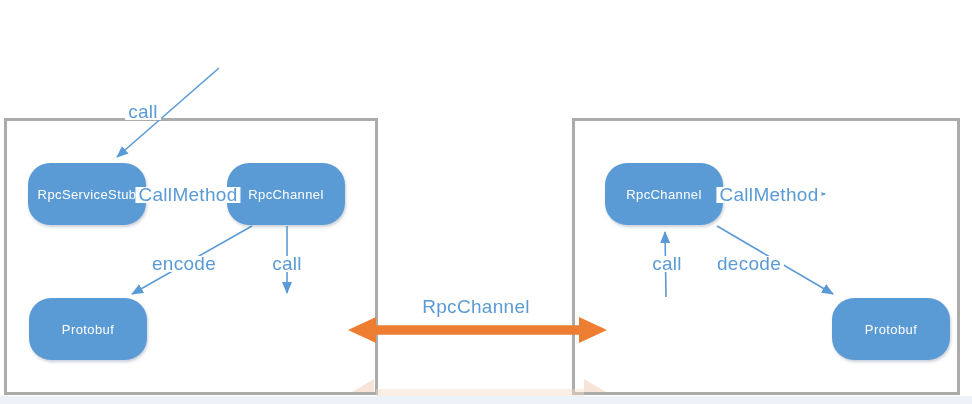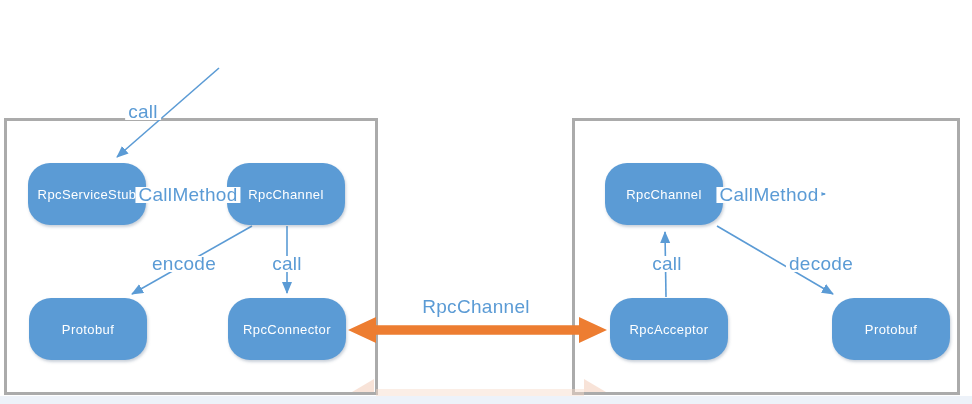--- a/index.html
+++ b/index.html
@@ -77,21 +77,21 @@
     line-height: 16px;
     white-space: nowrap;
     z-index: 4;
   }
   .lbl-caller-call   { left: 143px; top: 104px; }
   .lbl-callmethod-l  { left: 188px; top: 187px; }
   .lbl-encode        { left: 184px; top: 256px; }
   .lbl-call-l        { left: 287px; top: 256px; }
   .lbl-rpcchannel    { left: 476px; top: 299px; }
   .lbl-call-r        { left: 667px; top: 256px; }
-  .lbl-decode        { left: 821px; top: 256px; }
+  .lbl-decode        { left: 749px; top: 256px; }
   .lbl-callmethod-r  { left: 769px; top: 187px; }
 </style>
 </head>
 <body>
 
 <div class="canvas">
 
   <div class="bottom-strip"></div>
 
   <div class="container-box container-left"></div>
@@ -122,29 +122,23 @@
 
   <div class="node node-blue n-stub">
     <span>RpcServiceStub</span>
   </div>
   <div class="node node-blue n-channel-l">
     <span>RpcChannel</span>
   </div>
   <div class="node node-blue n-protobuf-l">
     <span>Protobuf</span>
   </div>
-  <div class="node node-blue n-connector">
-    <span>RpcConnector</span>
-  </div>
 
   <div class="node node-blue n-channel-r">
     <span>RpcChannel</span>
-  </div>
-  <div class="node node-blue n-acceptor">
-    <span>RpcAcceptor</span>
   </div>
   <div class="node node-blue n-protobuf-r">
     <span>Protobuf</span>
   </div>
 
   <span class="edge-label lbl-caller-call">call</span>
   <span class="edge-label lbl-callmethod-l">CallMethod</span>
   <span class="edge-label lbl-encode">encode</span>
   <span class="edge-label lbl-call-l">call</span>
   <span class="edge-label lbl-rpcchannel">RpcChannel</span>

